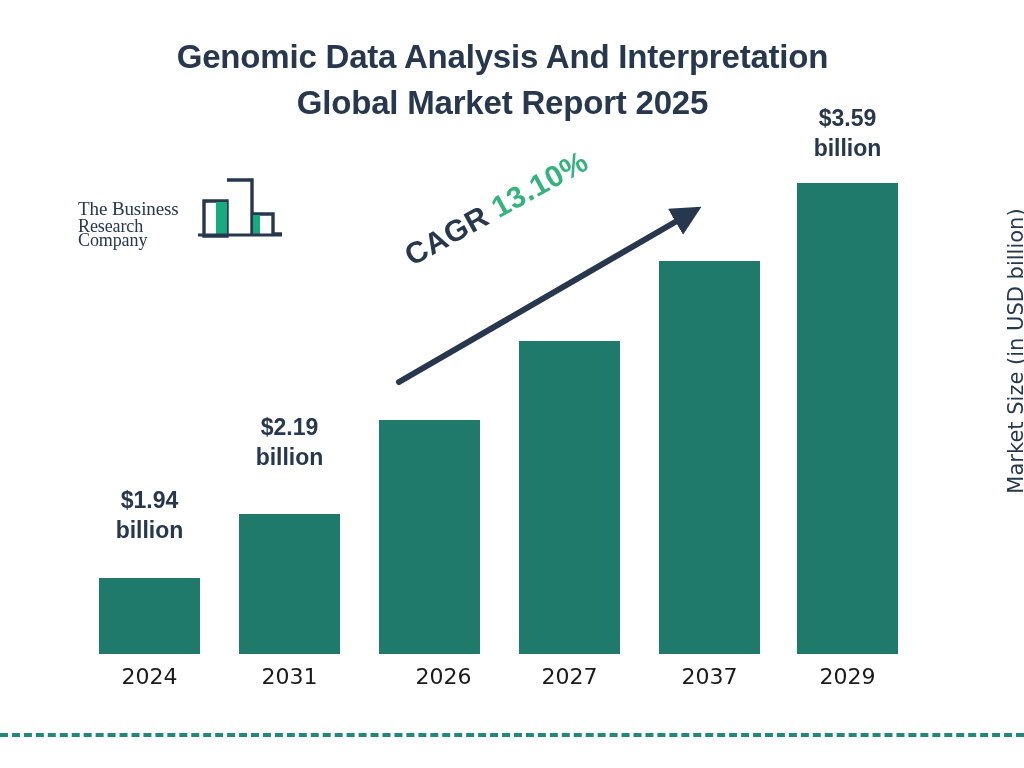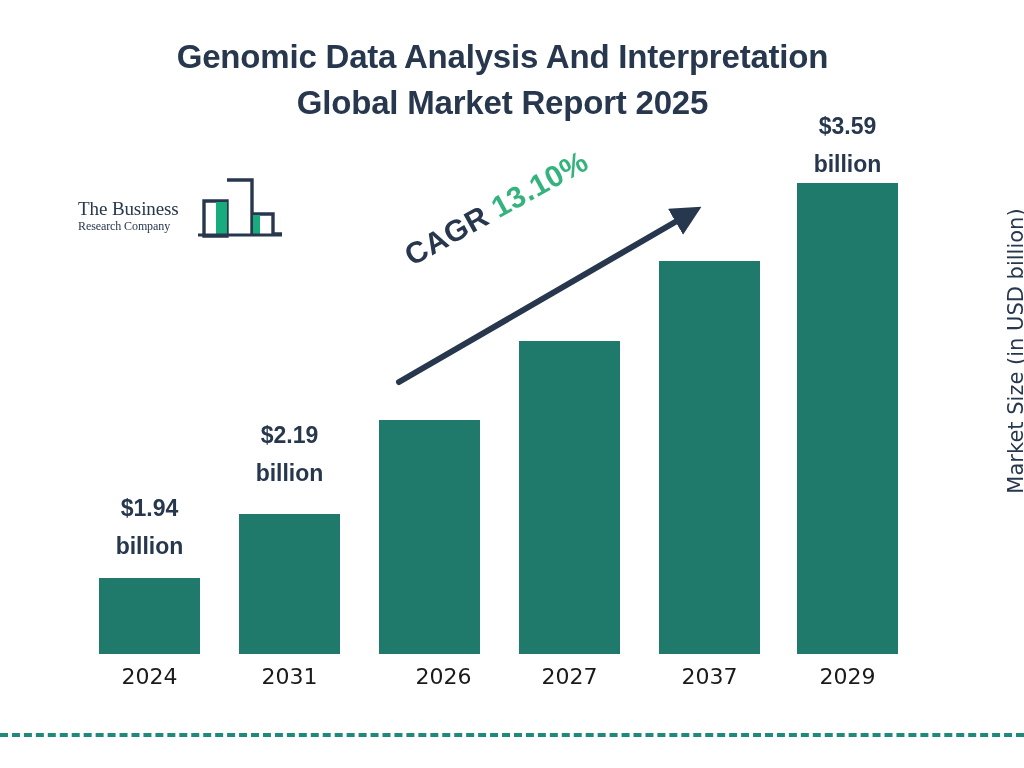--- a/index.html
+++ b/index.html
@@ -54,21 +54,21 @@
   }
   #logo-line1 {
     display: block;
     font-size: 19px;
     line-height: 21px;
     font-weight: normal;
     letter-spacing: -0.1px;
   }
   #logo-line2 {
     display: block;
-    font-size: 12px;
+    font-size: 18px;
     line-height: 14px;
     letter-spacing: -0.1px;
   }
   #logo-mark {
     position: absolute;
     left: 118px;
     top: 0px;
   }
 
   
@@ -84,21 +84,21 @@
     background: #1f7a6b;
   }
   .bar-label {
     position: absolute;
     text-align: center;
     font-size: 23px;
     line-height: 30px;
     font-weight: bold;
     color: #27374d;
   }
-  .bar-label .lv { display: block; margin-top: 8px; }
+  .bar-label .lv { display: block; }
   .x-tick {
     position: absolute;
     text-align: center;
     font-size: 22px;
     color: #1a1a1a;
     font-family: "DejaVu Sans", sans-serif;
   }
 
   
   #y-axis-label {

